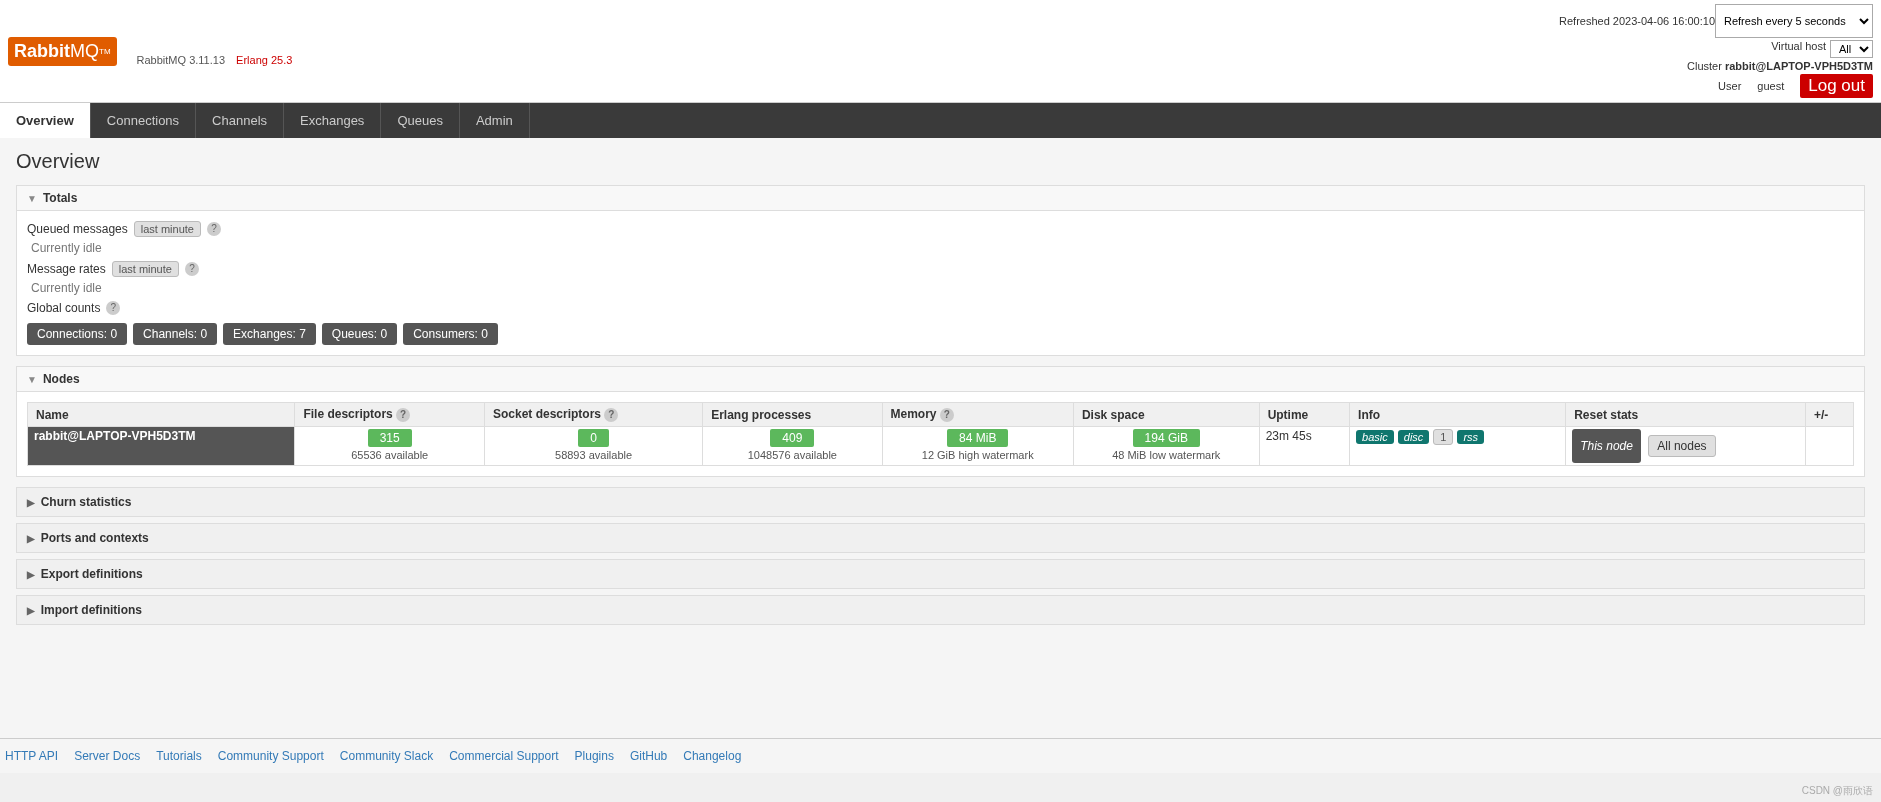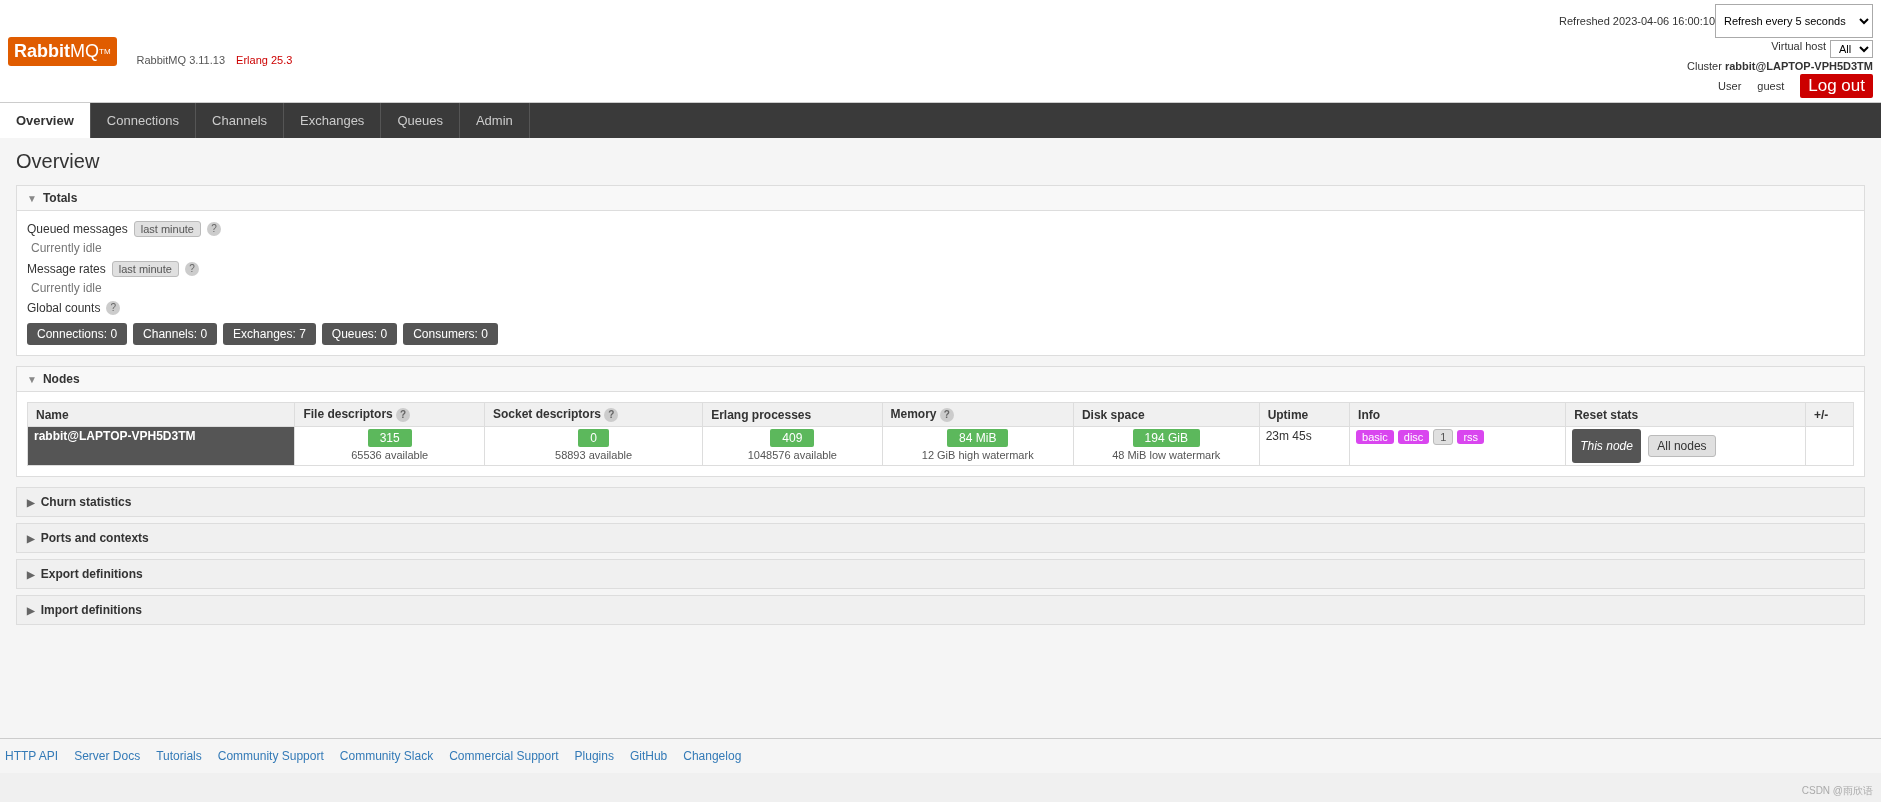--- a/index.html
+++ b/index.html
@@ -182,25 +182,26 @@
       color: #fff;
       padding: 2px 12px;
       border-radius: 2px;
       display: inline-block;
       margin-bottom: 2px;
     }
     .sub-text { font-size: 11px; color: #555; text-align: center; }
     .uptime-cell { white-space: nowrap; padding: 4px 8px; }
     .info-badges { display: flex; gap: 4px; align-items: center; }
     .badge-blue {
-      background: #d946ef;
+      background: #0f766e;
       color: #fff;
       padding: 1px 6px;
       border-radius: 3px;
       font-size: 11px;
+      font-style: italic;
     }
     .badge-num {
       background: #e0e0e0;
       border: 1px solid #bbb;
       padding: 1px 6px;
       border-radius: 3px;
       font-size: 11px;
       color: #555;
     }
     .reset-btn {

